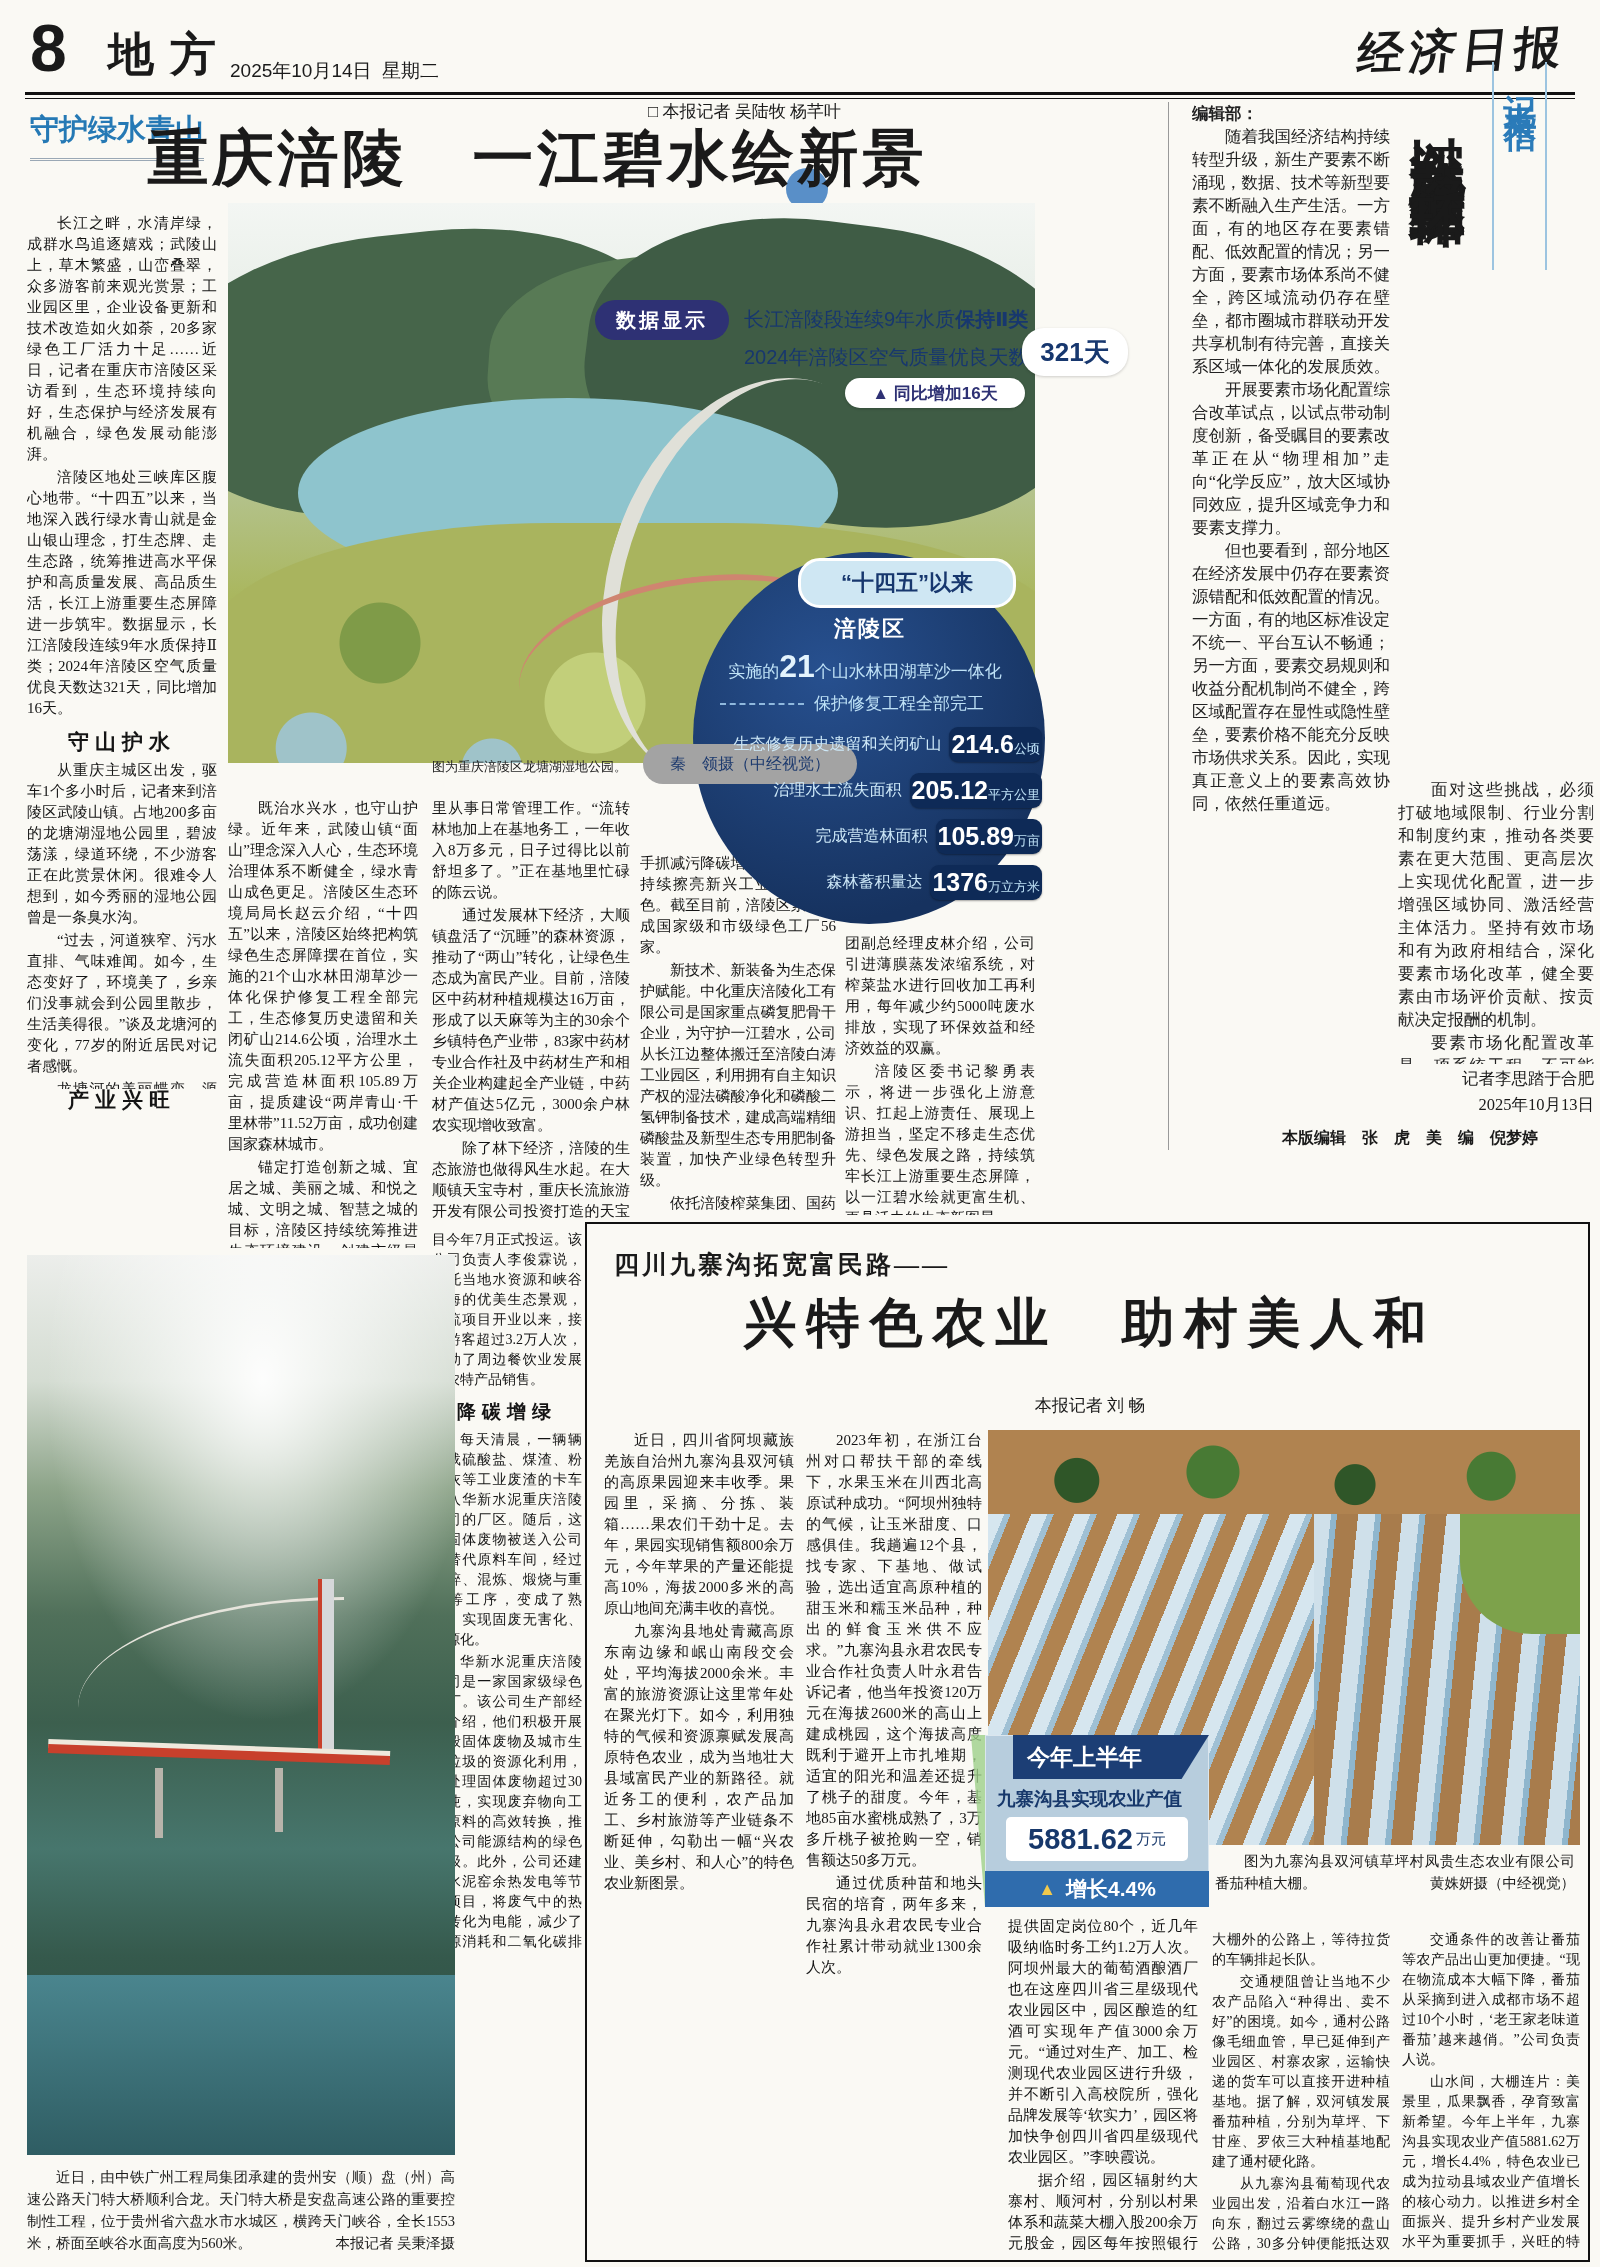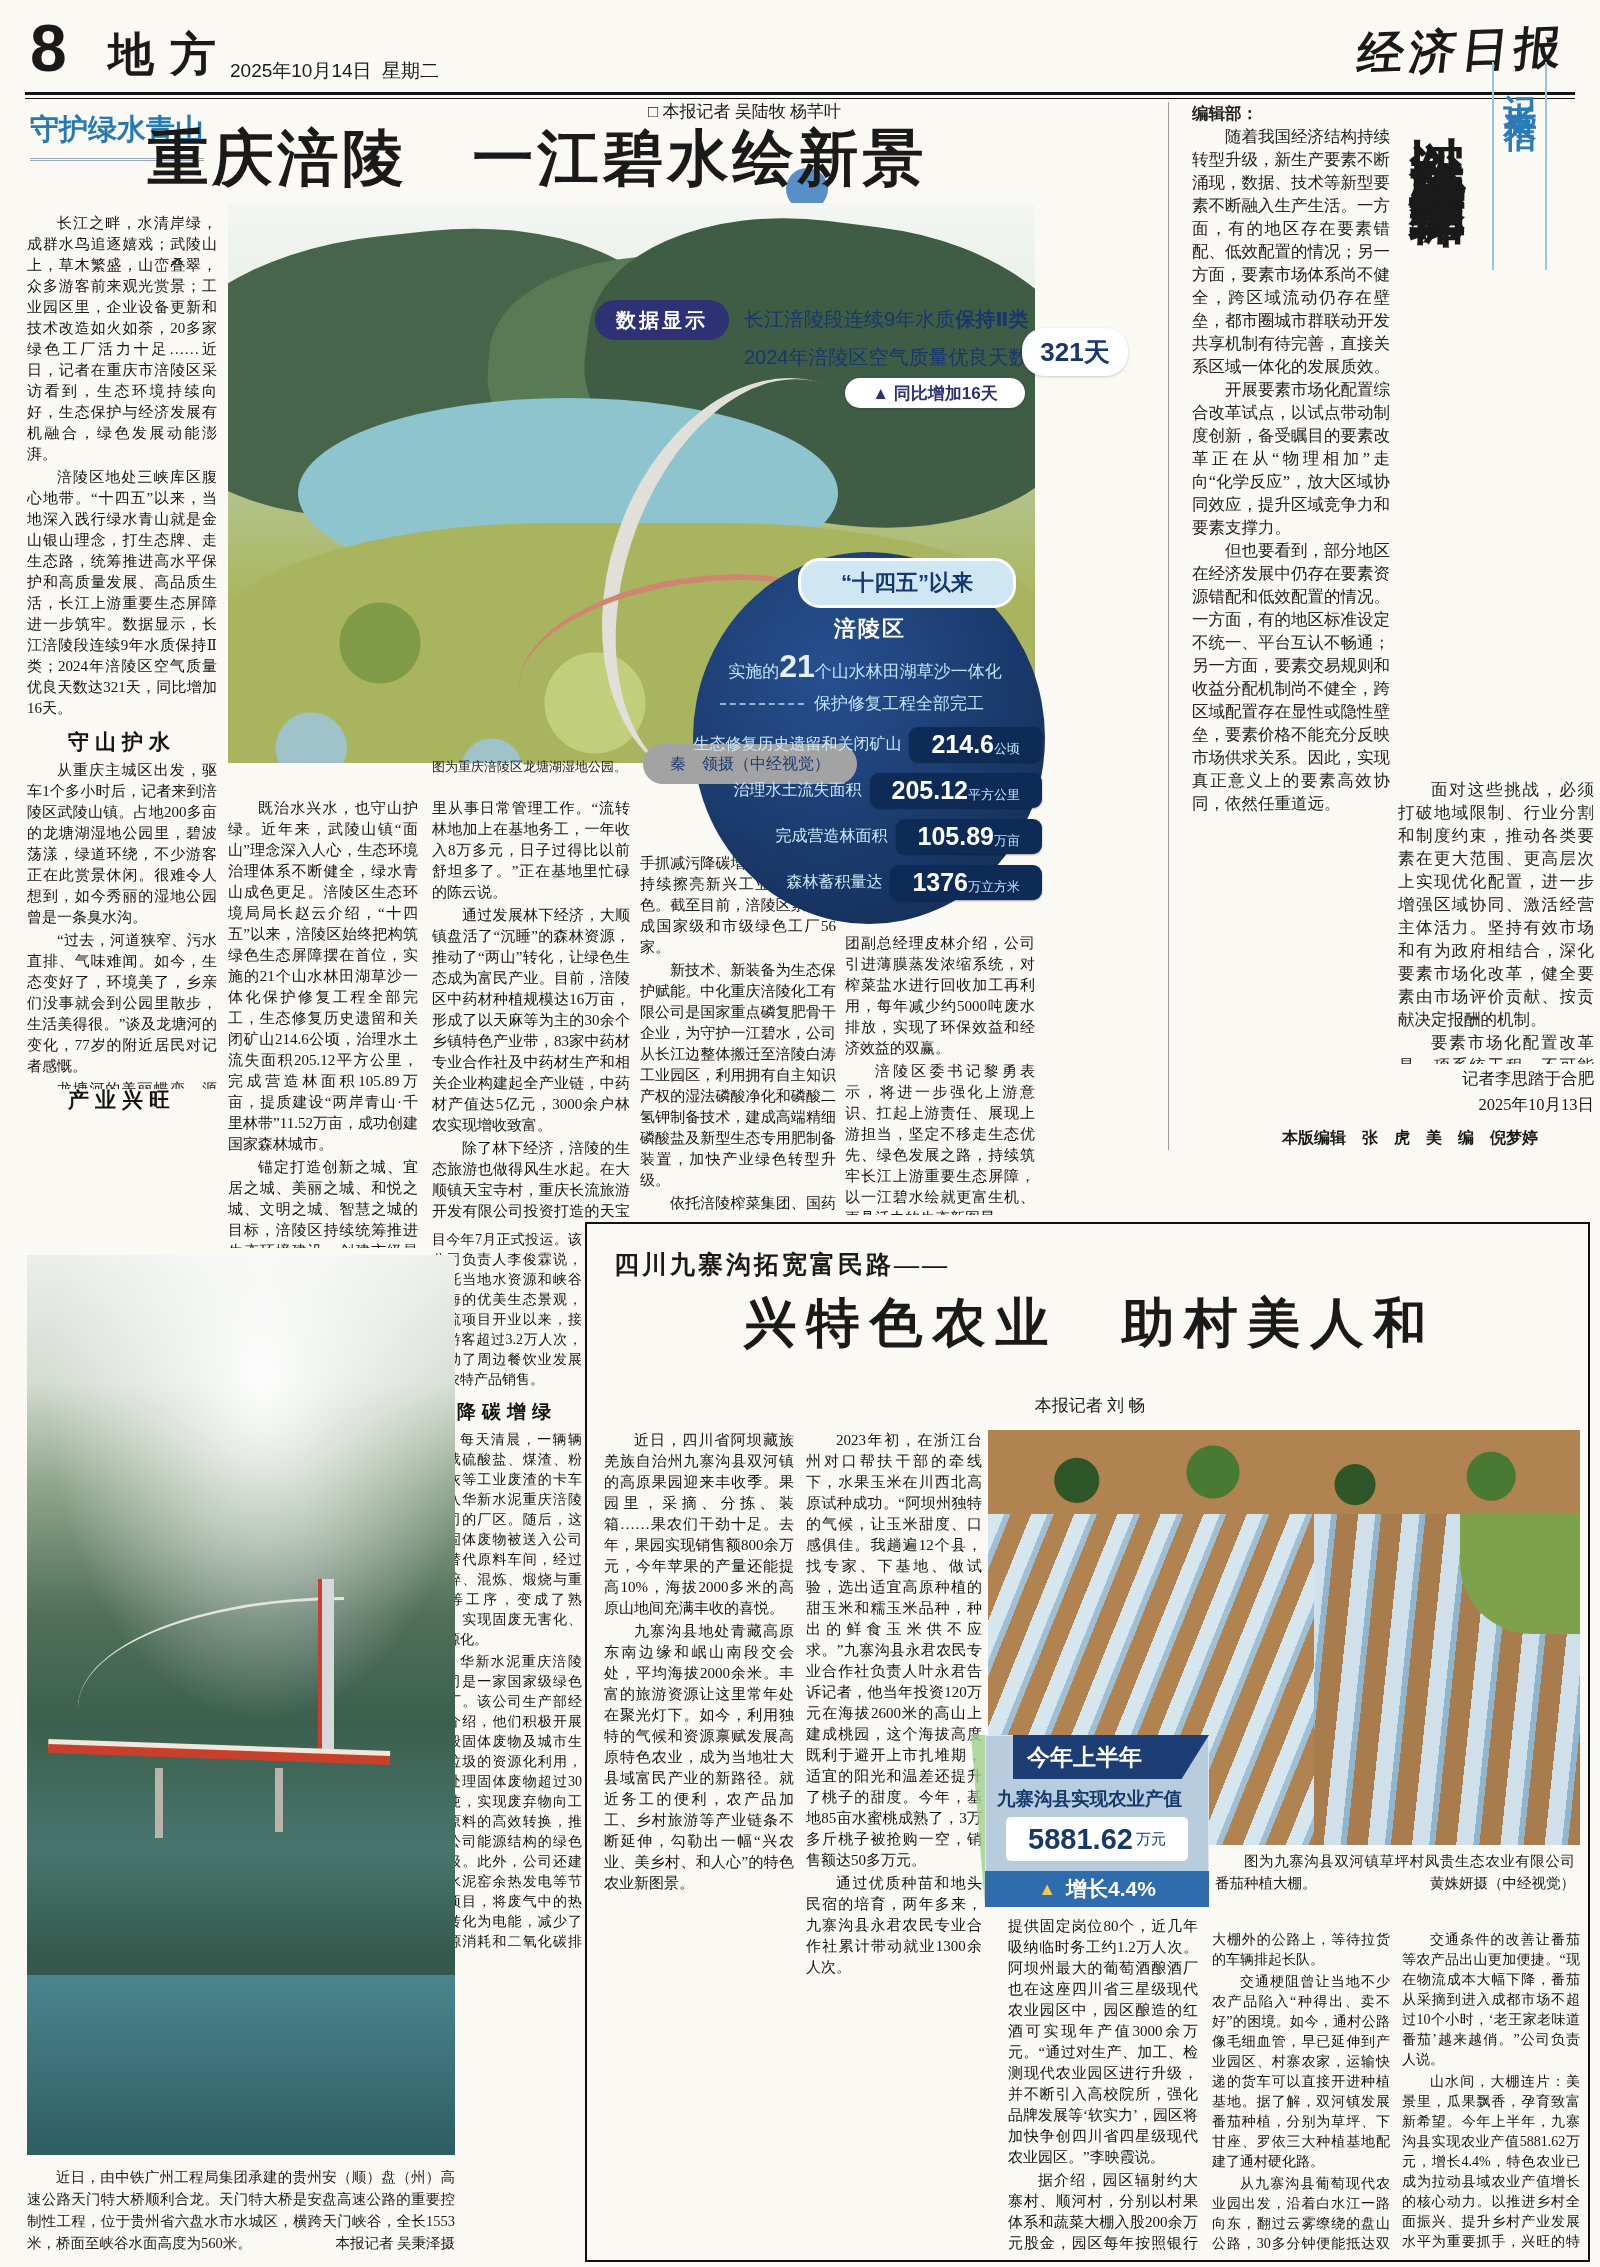--- a/index.html
+++ b/index.html
@@ -19,21 +19,21 @@
     font-weight:700;font-size:21px;margin:12px 0 8px;text-indent:0;letter-spacing:6px;
   }
   
   .rule{background:#111;}
   
   #main-photo{left:228px;top:203px;width:807px;height:560px;overflow:hidden;background:linear-gradient(180deg,#f3f6f3 0%,#e9efe9 18%,#d9e4d6 26%,#b9c9a8 40%,#aab75f 70%,#9caf59 100%);}
   .mtn{position:absolute;border-radius:45%;}
   
   .ig-row{display:flex;justify-content:flex-end;align-items:center;gap:8px;margin-top:11px;}
   .ig-label{color:#cde8f8;font-size:16px;font-family:"Liberation Sans",sans-serif;white-space:nowrap;}
-  .ig-pill{background:#0e2a57;border-radius:9px;padding:3px 22px;white-space:nowrap;box-shadow:0 1px 2px rgba(0,0,0,.35);}
+  .ig-pill{background:#0e2a57;border-radius:9px;padding:3px 2px;white-space:nowrap;box-shadow:0 1px 2px rgba(0,0,0,.35);}
   .ig-pill b{color:#fff;font-size:25px;font-family:"Liberation Sans",sans-serif;}
   .ig-pill span{color:#bfe2f7;font-size:13px;}
   .pill{border-radius:22px;display:flex;align-items:center;justify-content:center;}
   
   .letter{font-size:16.5px;line-height:23px;text-align:justify;color:#222;overflow:hidden;}
   .letter p{margin:0;text-indent:2em;}
   
   #gh-photo{left:988px;top:1430px;width:592px;height:415px;overflow:hidden;background:#b08350;}
   
   #bridge-photo{left:27px;top:1255px;width:428px;height:900px;overflow:hidden;

